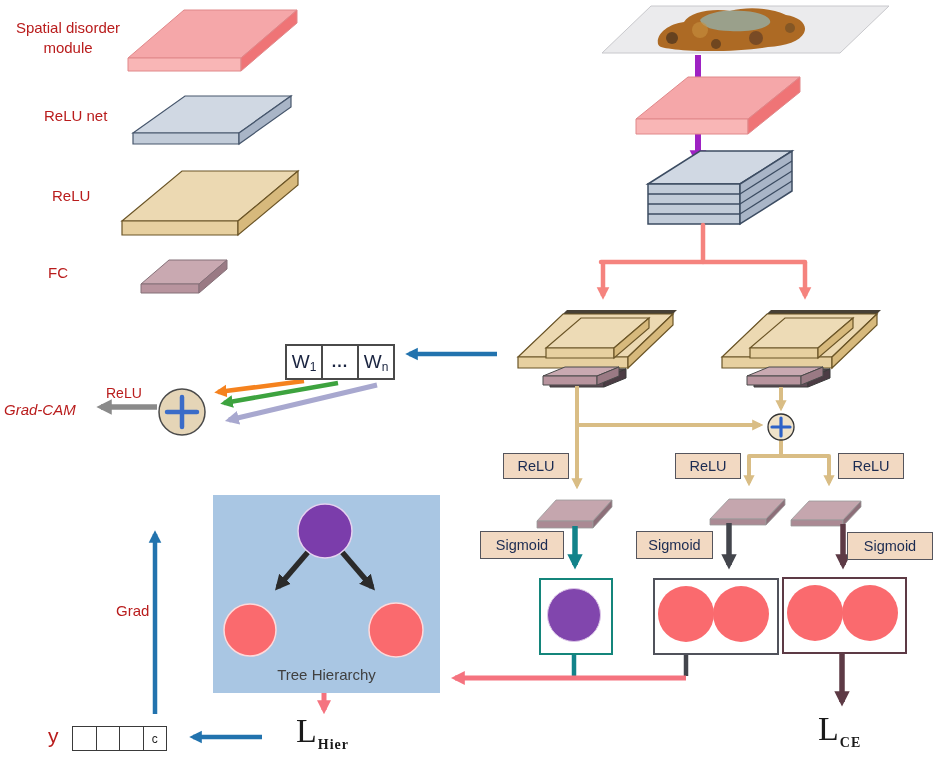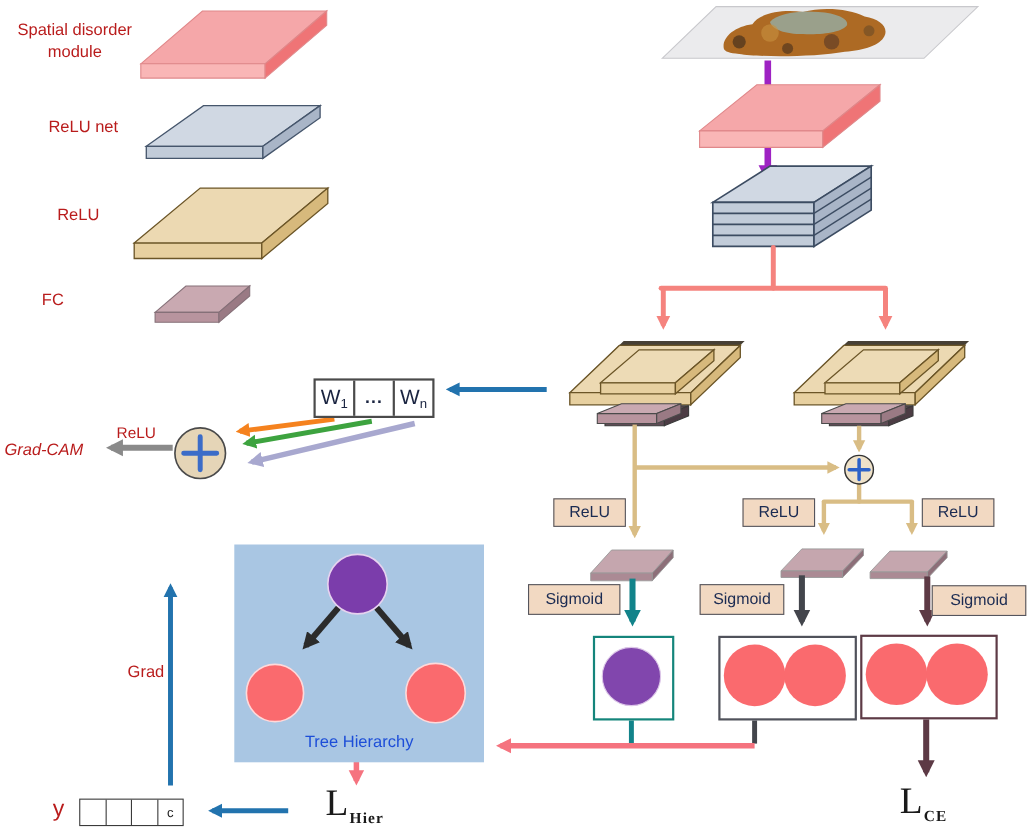--- a/index.html
+++ b/index.html
@@ -3,21 +3,21 @@
 <meta charset="utf-8">
 <style>
   html,body{margin:0;padding:0;background:#fff;}
   .stage{position:relative;width:941px;height:762px;background:#ffffff;overflow:hidden;
          font-family:"Liberation Sans", sans-serif;color:#15151f;}
   .bg{position:absolute;left:0;top:0;z-index:1;}
   .txt{position:absolute;z-index:2;font-size:15px;line-height:1.35;color:#b91c1c;white-space:pre-line;}
   .legend-sdm{left:0;top:18px;width:136px;text-align:center;}
   .legend-trunk{left:44px;top:106px;}
   .legend-conv{left:52px;top:186px;}
-  .legend-fc{left:38px;top:263px;}
+  .legend-fc{left:48px;top:263px;}
   .relu-cam{left:106px;top:384px;font-size:14px;}
   .gradcam-lbl{left:4px;top:400px;font-size:15px;font-style:italic;}
   .grad-lbl{left:116px;top:601px;}
   
   .wrow{position:absolute;z-index:2;left:285px;top:344px;display:flex;border:2px solid #4a4a4a;background:#fff;}
   .wcell{width:34px;height:32px;display:flex;align-items:center;justify-content:center;
          border-left:2px solid #4a4a4a;font-size:19px;color:#1a2440;}
   .wcell:first-child{border-left:none;}
   .wsub{font-size:12px;position:relative;top:5px;}
   .wdots{font-size:16px;font-weight:bold;letter-spacing:1px;}
@@ -34,21 +34,21 @@
   .obox{position:absolute;z-index:2;background:#fff;}
   .purplebox{left:539px;top:578px;width:70px;height:73px;border:2.5px solid #14857b;}
   .sigbox{left:653px;top:578px;width:122px;height:73px;border:2px solid #50525b;}
   .softbox{left:782px;top:577px;width:121px;height:73px;border:2px solid #5d3a45;}
   .node{position:absolute;border-radius:50%;}
   .purplenode{left:6px;top:8px;width:52px;height:52px;background:#8146ad;border:1.5px solid #dcc6e8;}
   .rednode{width:56px;height:56px;background:#fa6a6e;top:6px;}
   .n1{left:3px;} .n2{left:58px;}
   
   .treebox{position:absolute;z-index:2;left:213px;top:495px;width:227px;height:198px;background:#a9c6e3;}
-  .treecap{position:absolute;left:0;bottom:10px;width:100%;text-align:center;font-size:15px;color:#1d4ed8;}
+  .treecap{position:absolute;left:0;bottom:10px;width:100%;text-align:center;font-size:15px;color:#404040;}
   
   .y-lbl{left:48px;top:722px;font-size:21px;}
   .yrow{position:absolute;z-index:2;left:72px;top:726px;display:flex;border:1.5px solid #3a3a3a;background:#fff;}
   .ycell{width:22.5px;height:23px;border-left:1.5px solid #3a3a3a;display:flex;align-items:center;justify-content:center;
          font-size:12px;color:#222;}
   .ycell:first-child{border-left:none;}
   
   .loss{position:absolute;z-index:2;font-family:"Liberation Serif", serif;color:#1a1a1a;display:flex;align-items:baseline;}
   .lhier{left:296px;top:712px;}
   .lce{left:818px;top:710px;}

